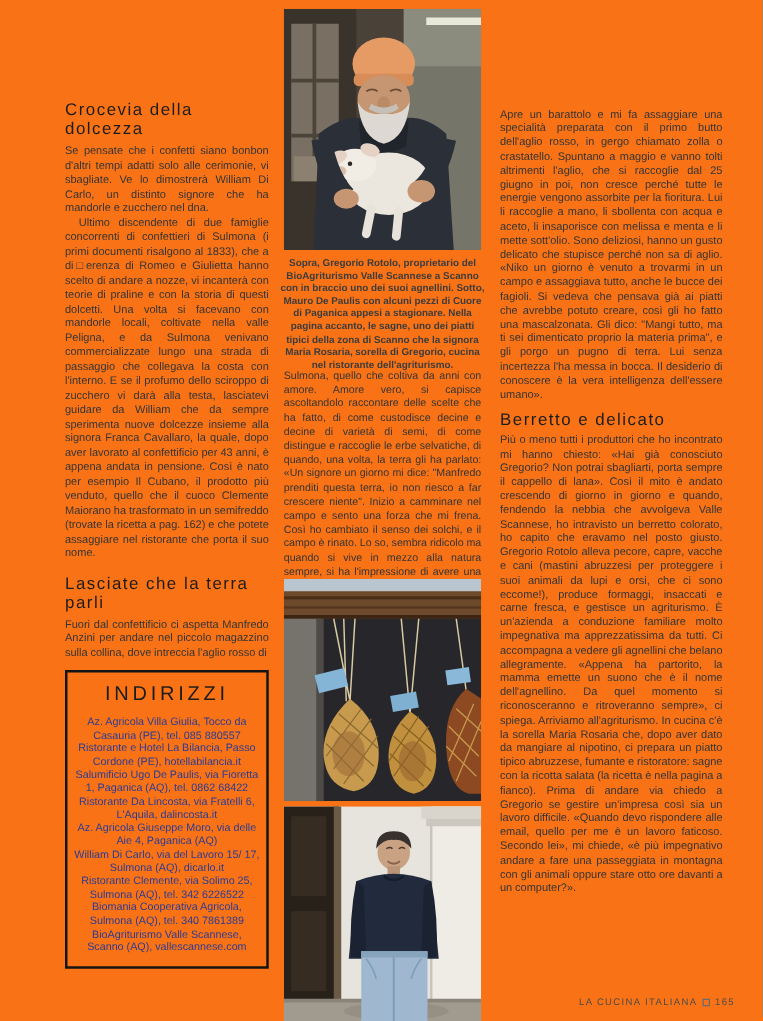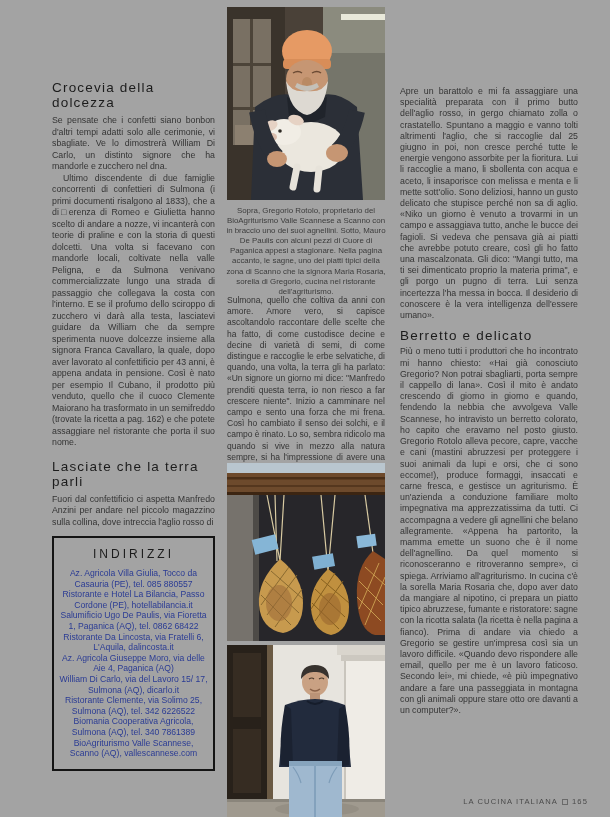--- a/index.html
+++ b/index.html
@@ -1,49 +1,49 @@
 <!DOCTYPE html>
 <html lang="it"><head>
 <meta charset="utf-8">
 <style>
   * { margin:0; padding:0; box-sizing:border-box; }
   html,body { background:#888; }
   .page {
     position:relative; width:610px; height:817px; margin:0 auto;
-    background:#a3a3a3; overflow:hidden;
+    background:#f97316; overflow:hidden;
     font-family:"Liberation Sans", sans-serif; color:#2e2e2e;
   }
   h2.sec {
     font-size:13.5px; font-weight:400; letter-spacing:1.2px; color:#1c1c1c;
     margin:0 0 5px 0;
   }
   .body-txt {
     font-size:8.8px; line-height:11.5px; text-align:justify; color:#343434;
     word-spacing:-0.2px;
   }
   .indent { text-indent:11px; }
   .col-left { position:absolute; left:52px; top:80px; width:163px; }
   .col-left .gap { height:10px; }
   .addr-box {
     margin-top:8px; border:2px solid #141414; padding:9px 5px 10px 5px;
     text-align:center; width:163px;
   }
   .addr-title {
-    font-size:12px; letter-spacing:3px; color:#1c1c1c; font-weight:400;
+    font-size:16px; letter-spacing:3px; color:#1c1c1c; font-weight:400;
     margin-bottom:7px;
   }
   .addr-entry {
     font-size:8.6px; line-height:10.6px; color:#2a3b94; text-align:center;
   }
   .photo { position:absolute; overflow:hidden; }
   .photo svg { display:block; width:100%; height:100%; }
   .photo-top    { left:227px; top:7px;   width:158px; height:193px; }
   .caption {
     position:absolute; left:224px; top:206px; width:164px;
-    font-size:7.9px; line-height:10.1px; text-align:center; color:#3c3c3c;
+    font-size:7.9px; line-height:10.1px; text-align:center; color:#3c3c3c;font-weight:bold;
   }
   .col-mid-body { position:absolute; left:227px; top:295px; width:158px;
     font-size:8.5px; line-height:11.2px; }
   .photo-mid    { left:227px; top:463px; width:158px; height:178px; }
   .photo-bot    { left:227px; top:645px; width:158px; height:172px; }
   .col-right { position:absolute; left:400px; top:86px; width:178px;
     font-size:8.8px; line-height:11.2px; }
   .col-right h2.sec { margin:9px 0 5px 0; }
   .footer {
     position:absolute; right:22px; bottom:11px;

